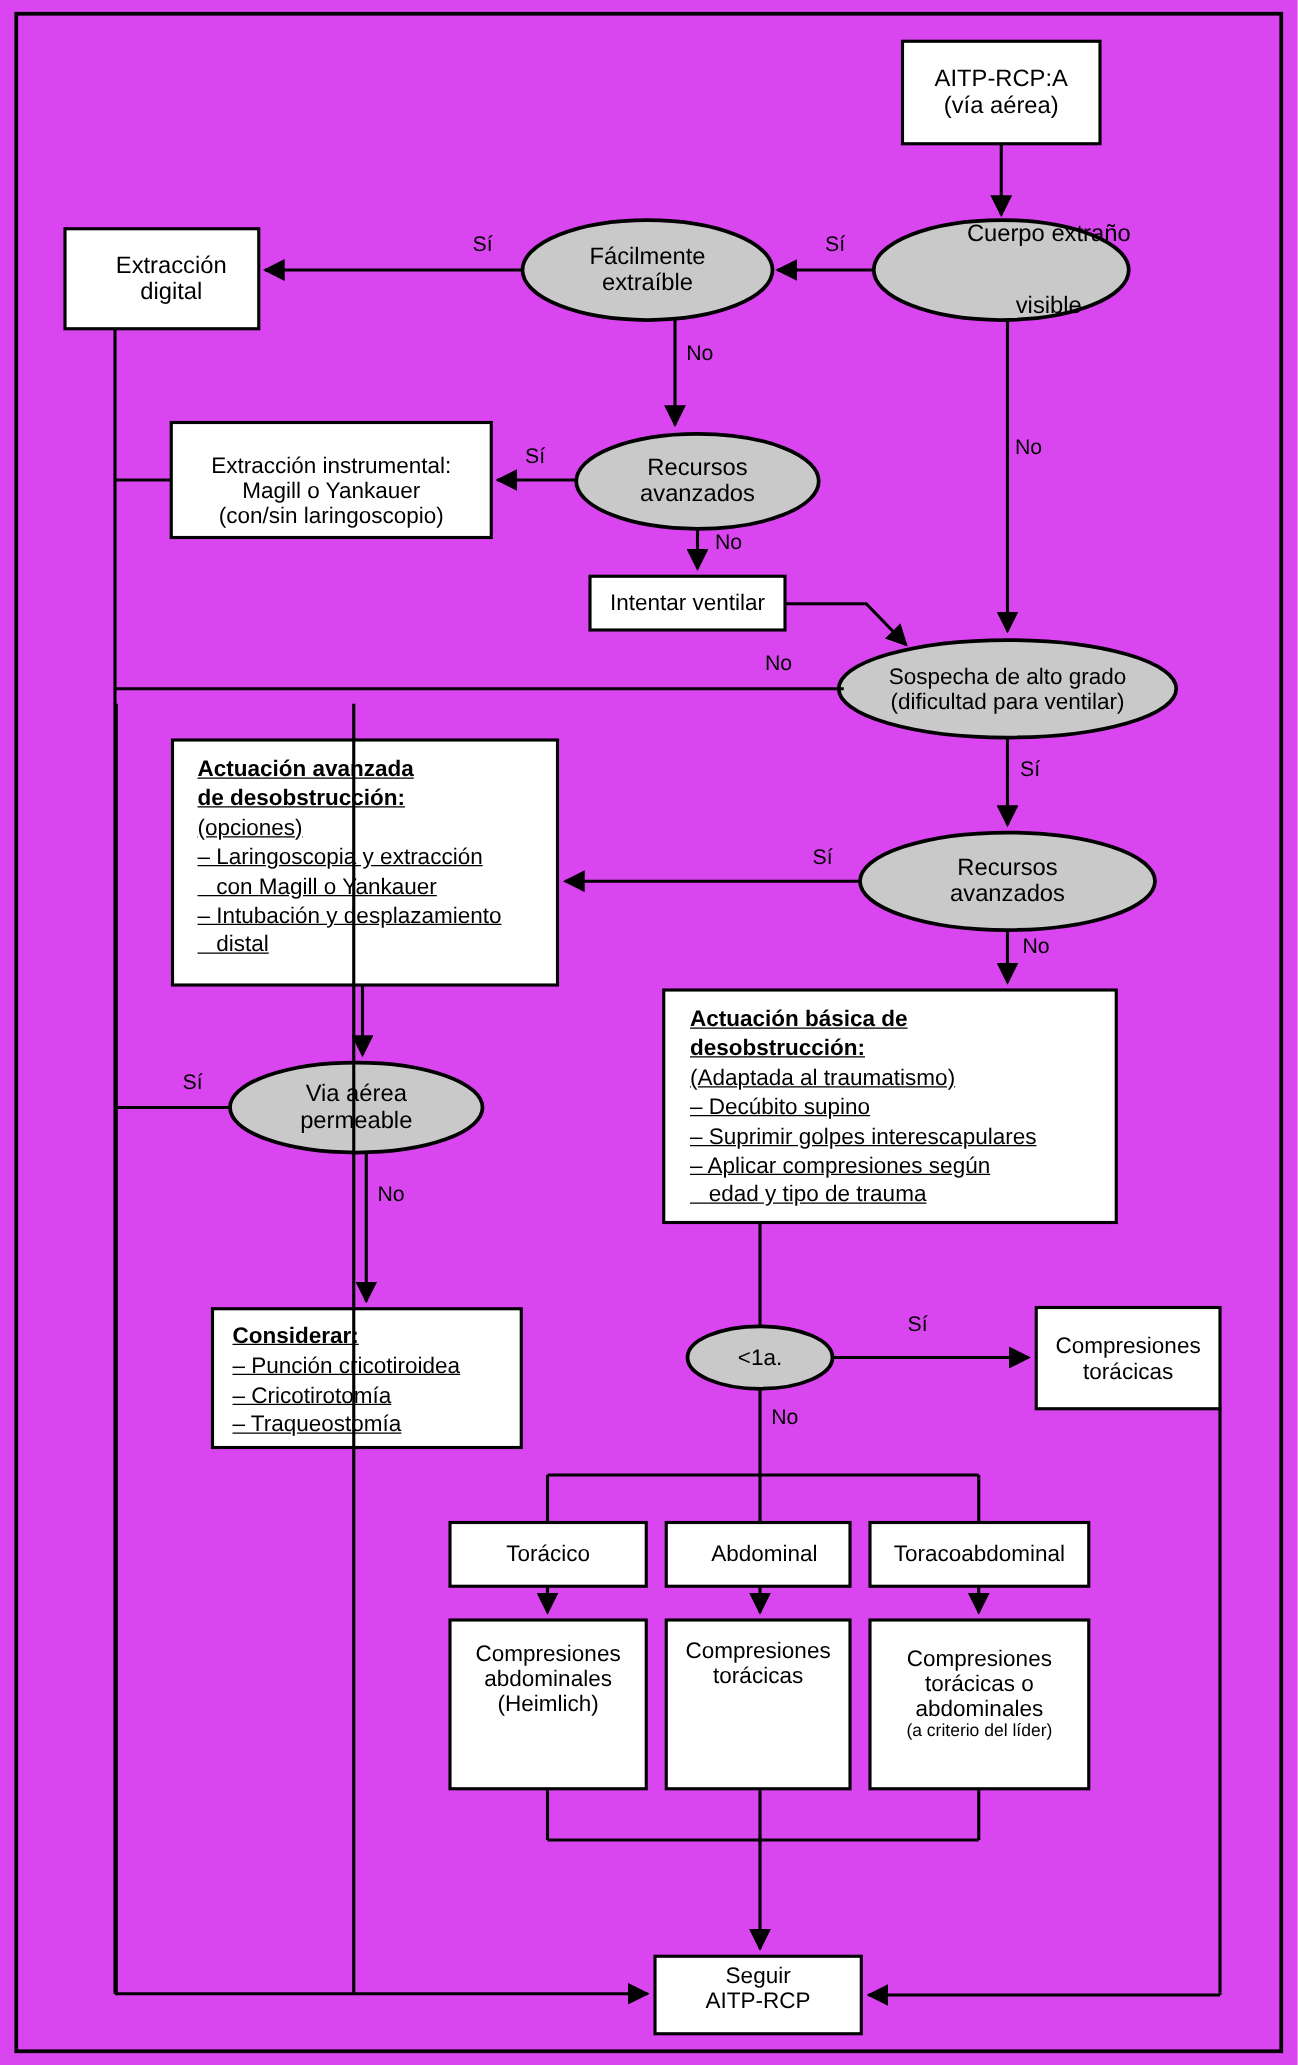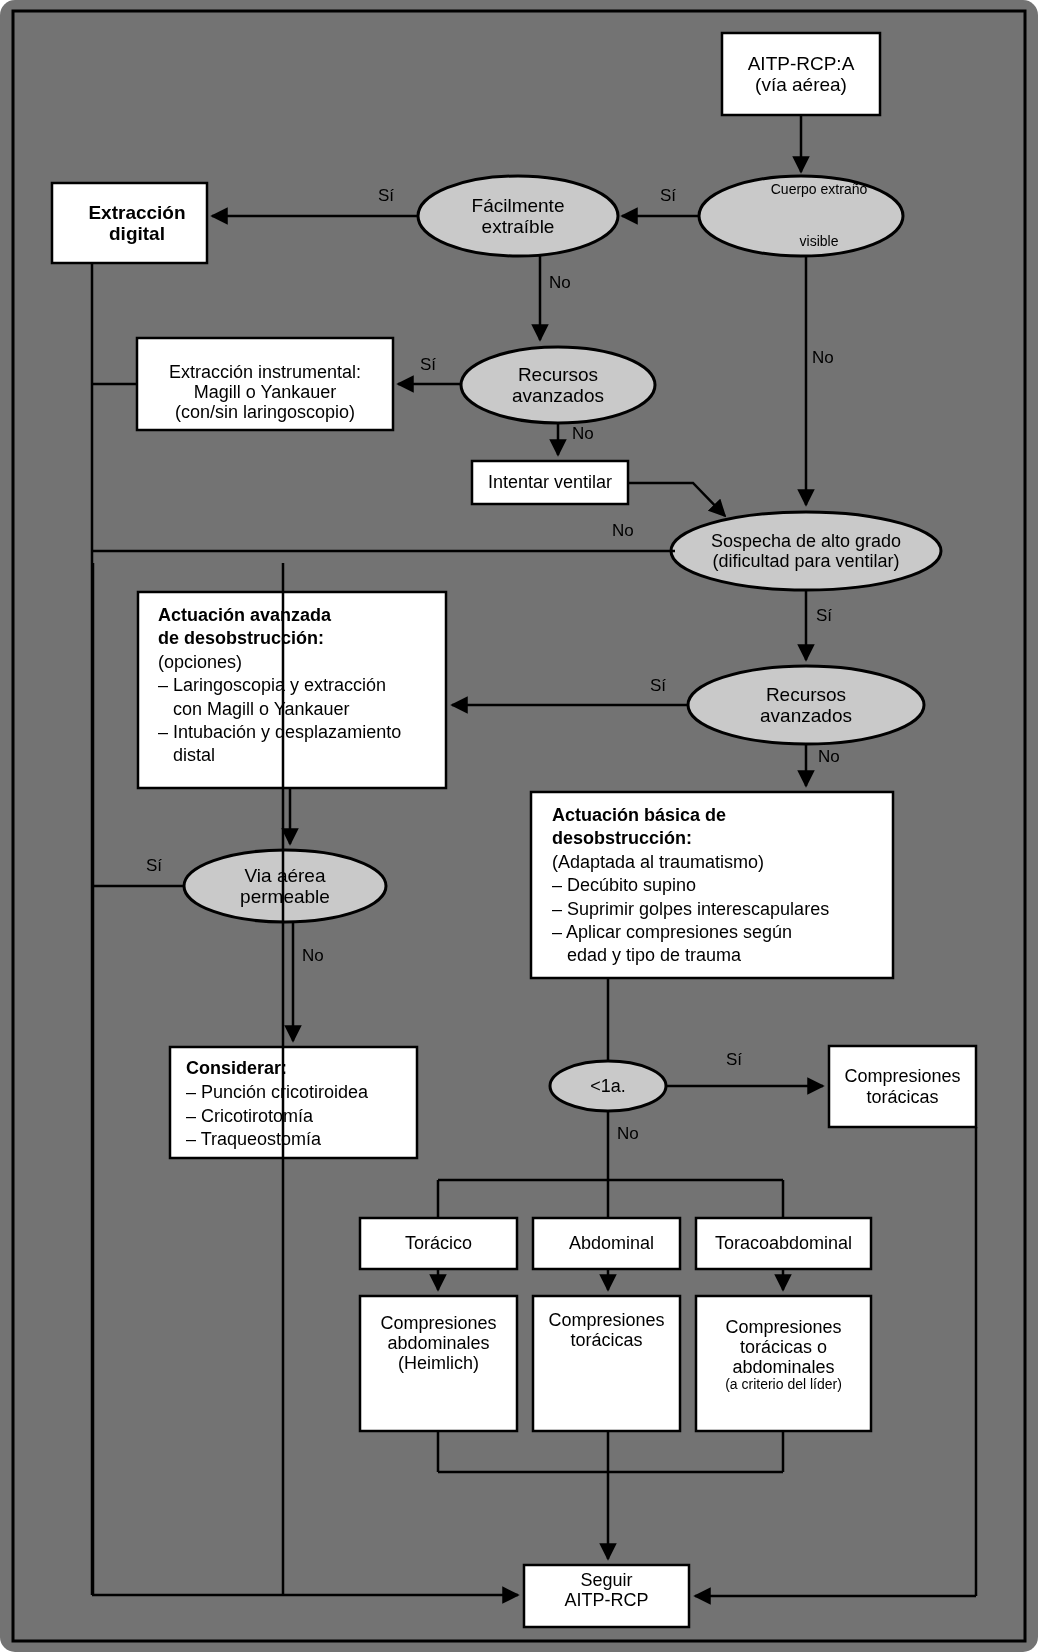--- a/index.html
+++ b/index.html
@@ -1,34 +1,34 @@
 <!DOCTYPE html>
 <html><head>
 <meta charset="utf-8">
 <style>
   html,body{margin:0;padding:0;background:#ffffff;}
   body{
     width:1038px;height:1652px;
     font-family:"Liberation Sans","DejaVu Sans",sans-serif;
     overflow:hidden;
   }
-  #stage{position:relative;width:1038px;height:1652px;background:#737373;border-radius:15px;}
+  #stage{position:relative;width:1038px;height:1652px;background:#d946ef;}
   svg{display:block;}
   .nodeText{
     position:absolute;
     display:flex;
     flex-direction:column;
     align-items:center;
     justify-content:center;
     text-align:center;
     color:#000;
     line-height:1.12;
     pointer-events:none;
   }
-  .nodeText.left{align-items:flex-start;text-align:right;}
+  .nodeText.left{align-items:flex-start;text-align:right;text-decoration:underline;}
   .ln{display:block;white-space:pre;}
   .b{font-weight:bold;}
   .sm{font-size:14px;}
   .edgeLabel{
     position:absolute;
     color:#000;
     font-size:17px;
     white-space:pre;
   }
 </style>
@@ -151,31 +151,31 @@
 
       <line x1="92" y1="1595" x2="518" y2="1595" marker-end="url(#arrow)"></line>
     </g>
   </svg>
 
   <div class="nodeText" style="left:722px;top:33px;width:158px;height:82px;font-size:19px;">
     <span class="ln">AITP-RCP:A</span>
     <span class="ln">(vía aérea)</span>
   </div>
 
-  <div class="nodeText" style="left:717px;top:176px;width:204px;height:80px;font-size:14px;gap:36px;">
+  <div class="nodeText" style="left:737px;top:176px;width:204px;height:80px;font-size:19px;gap:36px;">
     <span class="ln">Cuerpo extraño</span>
     <span class="ln">visible</span>
   </div>
 
   <div class="nodeText" style="left:418px;top:176px;width:200px;height:80px;font-size:19px;align-items:center;">
     <span class="ln">Fácilmente</span>
     <span class="ln">extraíble</span>
   </div>
 
-  <div class="nodeText" style="left:52px;top:183px;width:170px;height:80px;font-size:19px;font-weight:bold;">
+  <div class="nodeText" style="left:52px;top:183px;width:170px;height:80px;font-size:19px;">
     <span class="ln">Extracción</span>
     <span class="ln">digital</span>
   </div>
 
   <div class="nodeText" style="left:461px;top:347px;width:194px;height:76px;font-size:19px;">
     <span class="ln">Recursos</span>
     <span class="ln">avanzados</span>
   </div>
 
   <div class="nodeText" style="left:137px;top:338px;width:256px;height:108px;font-size:18px;">

